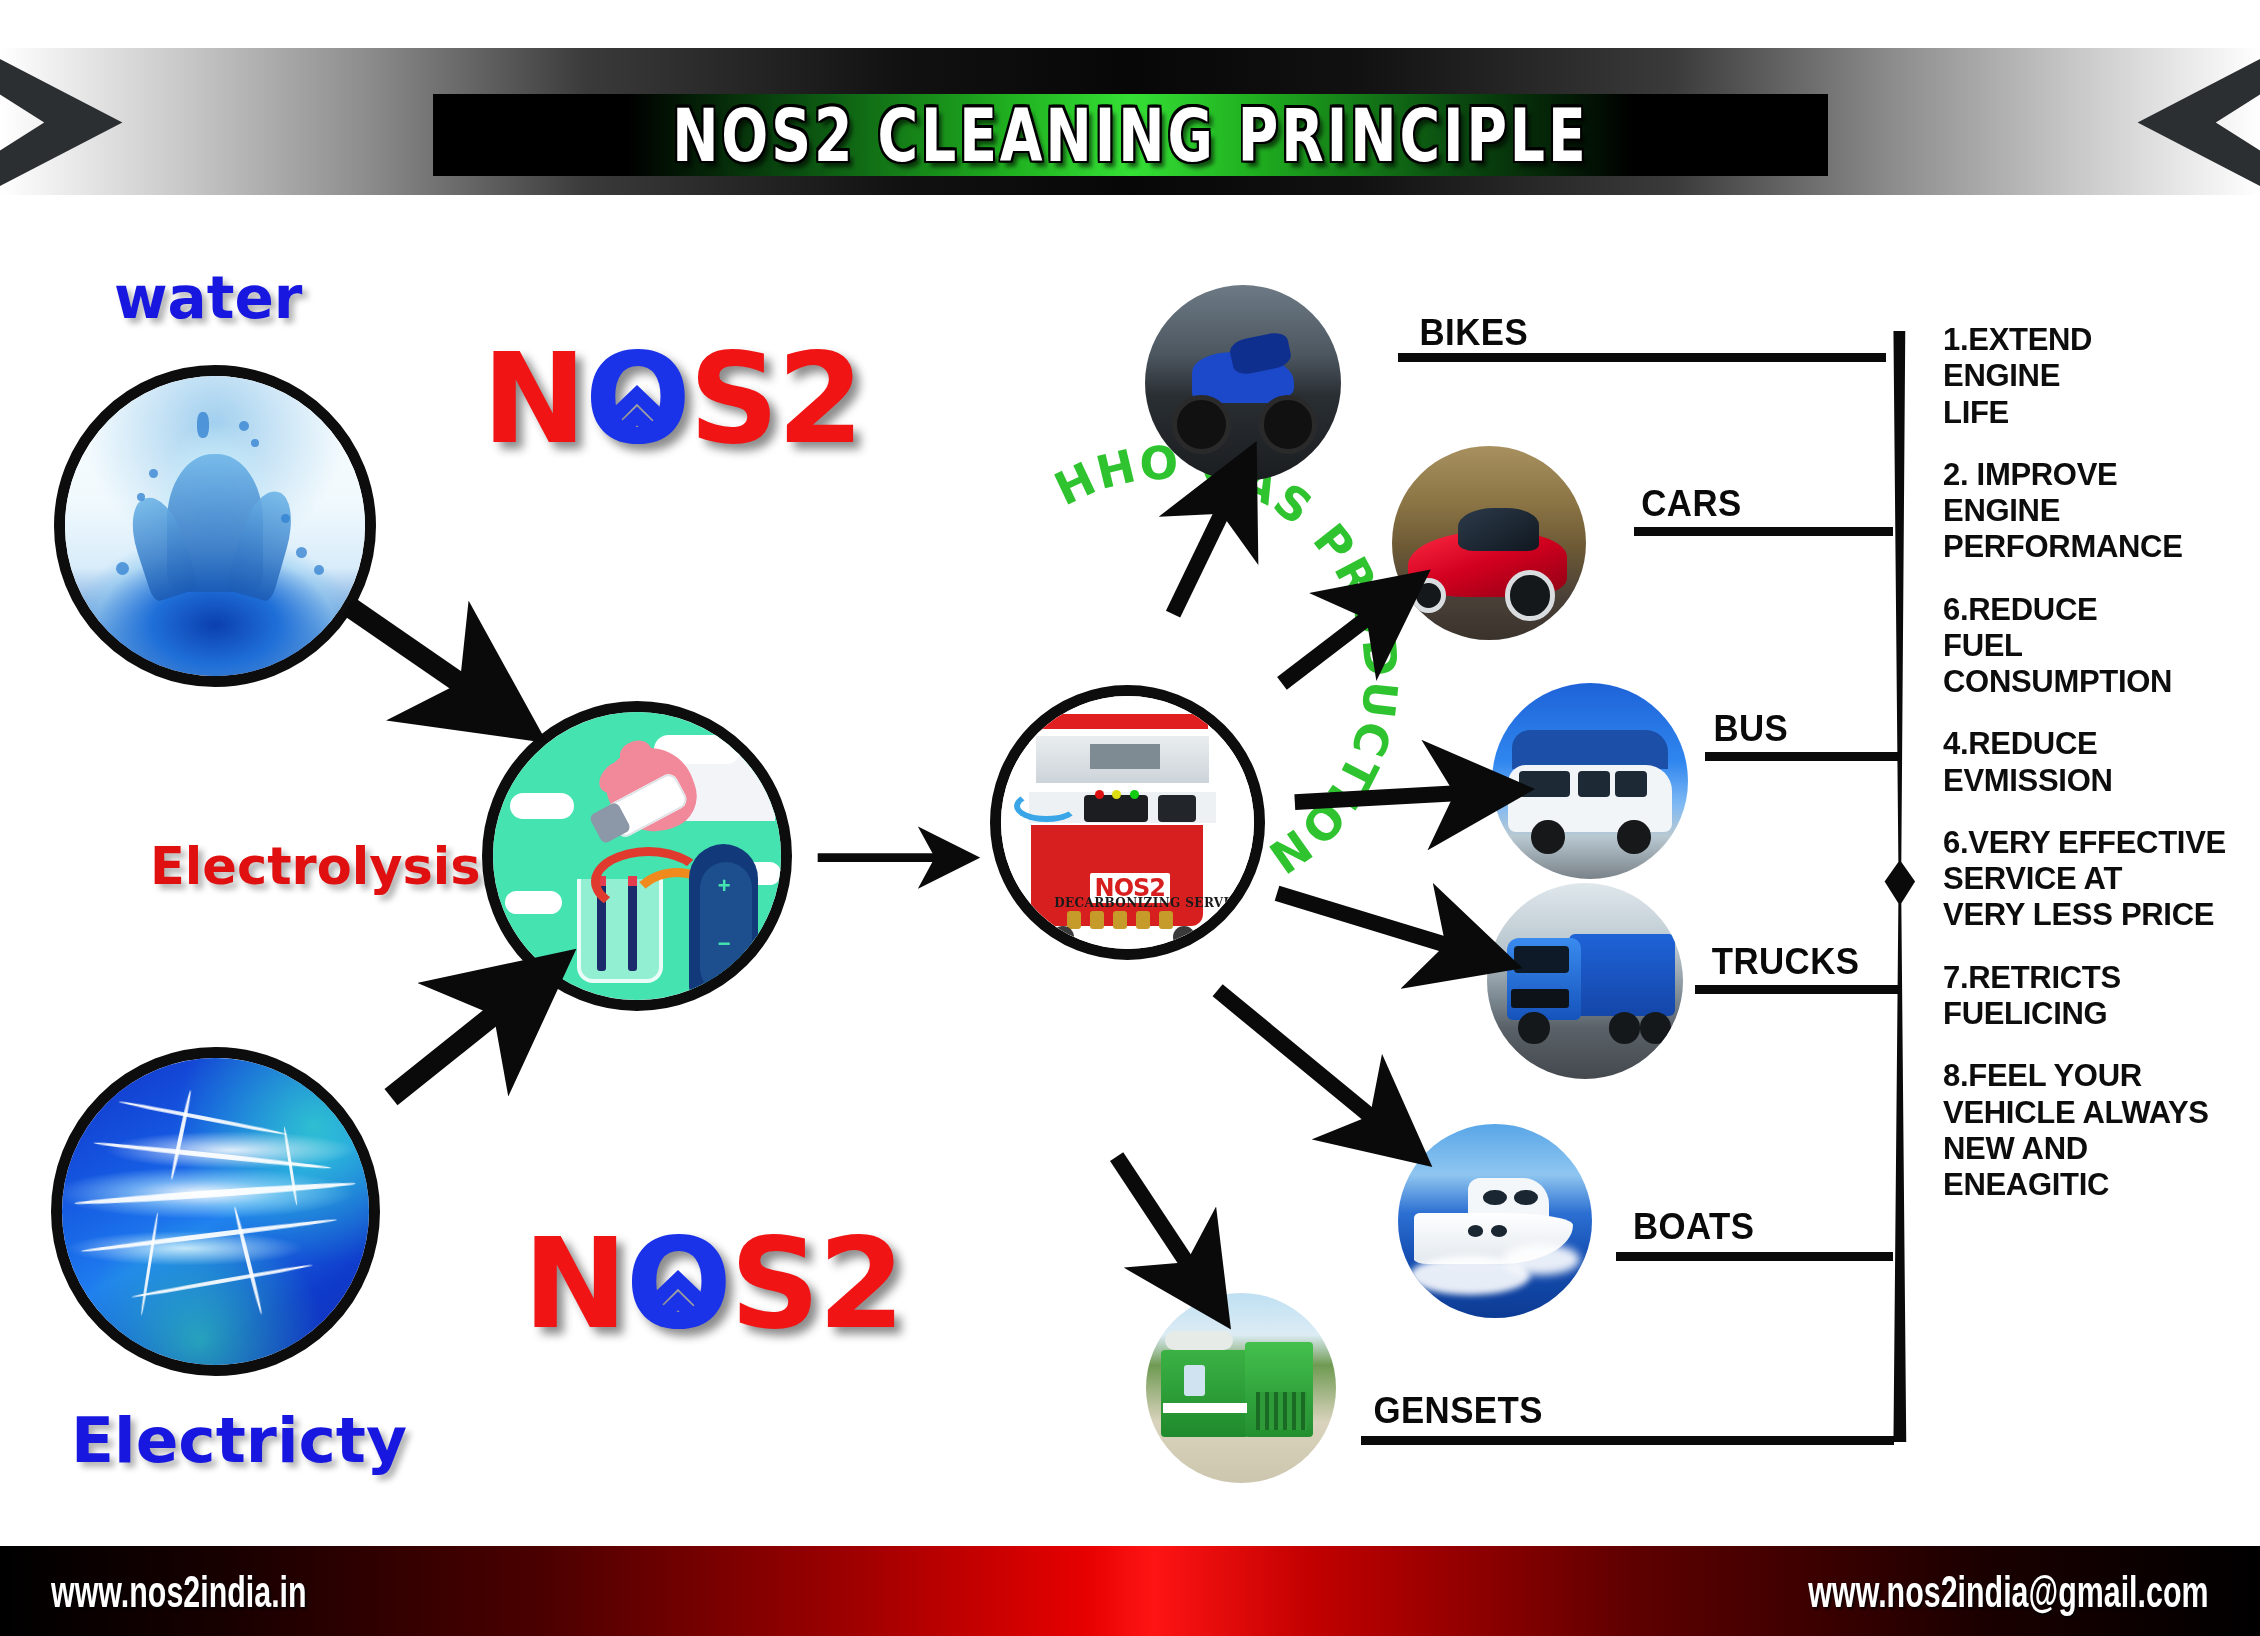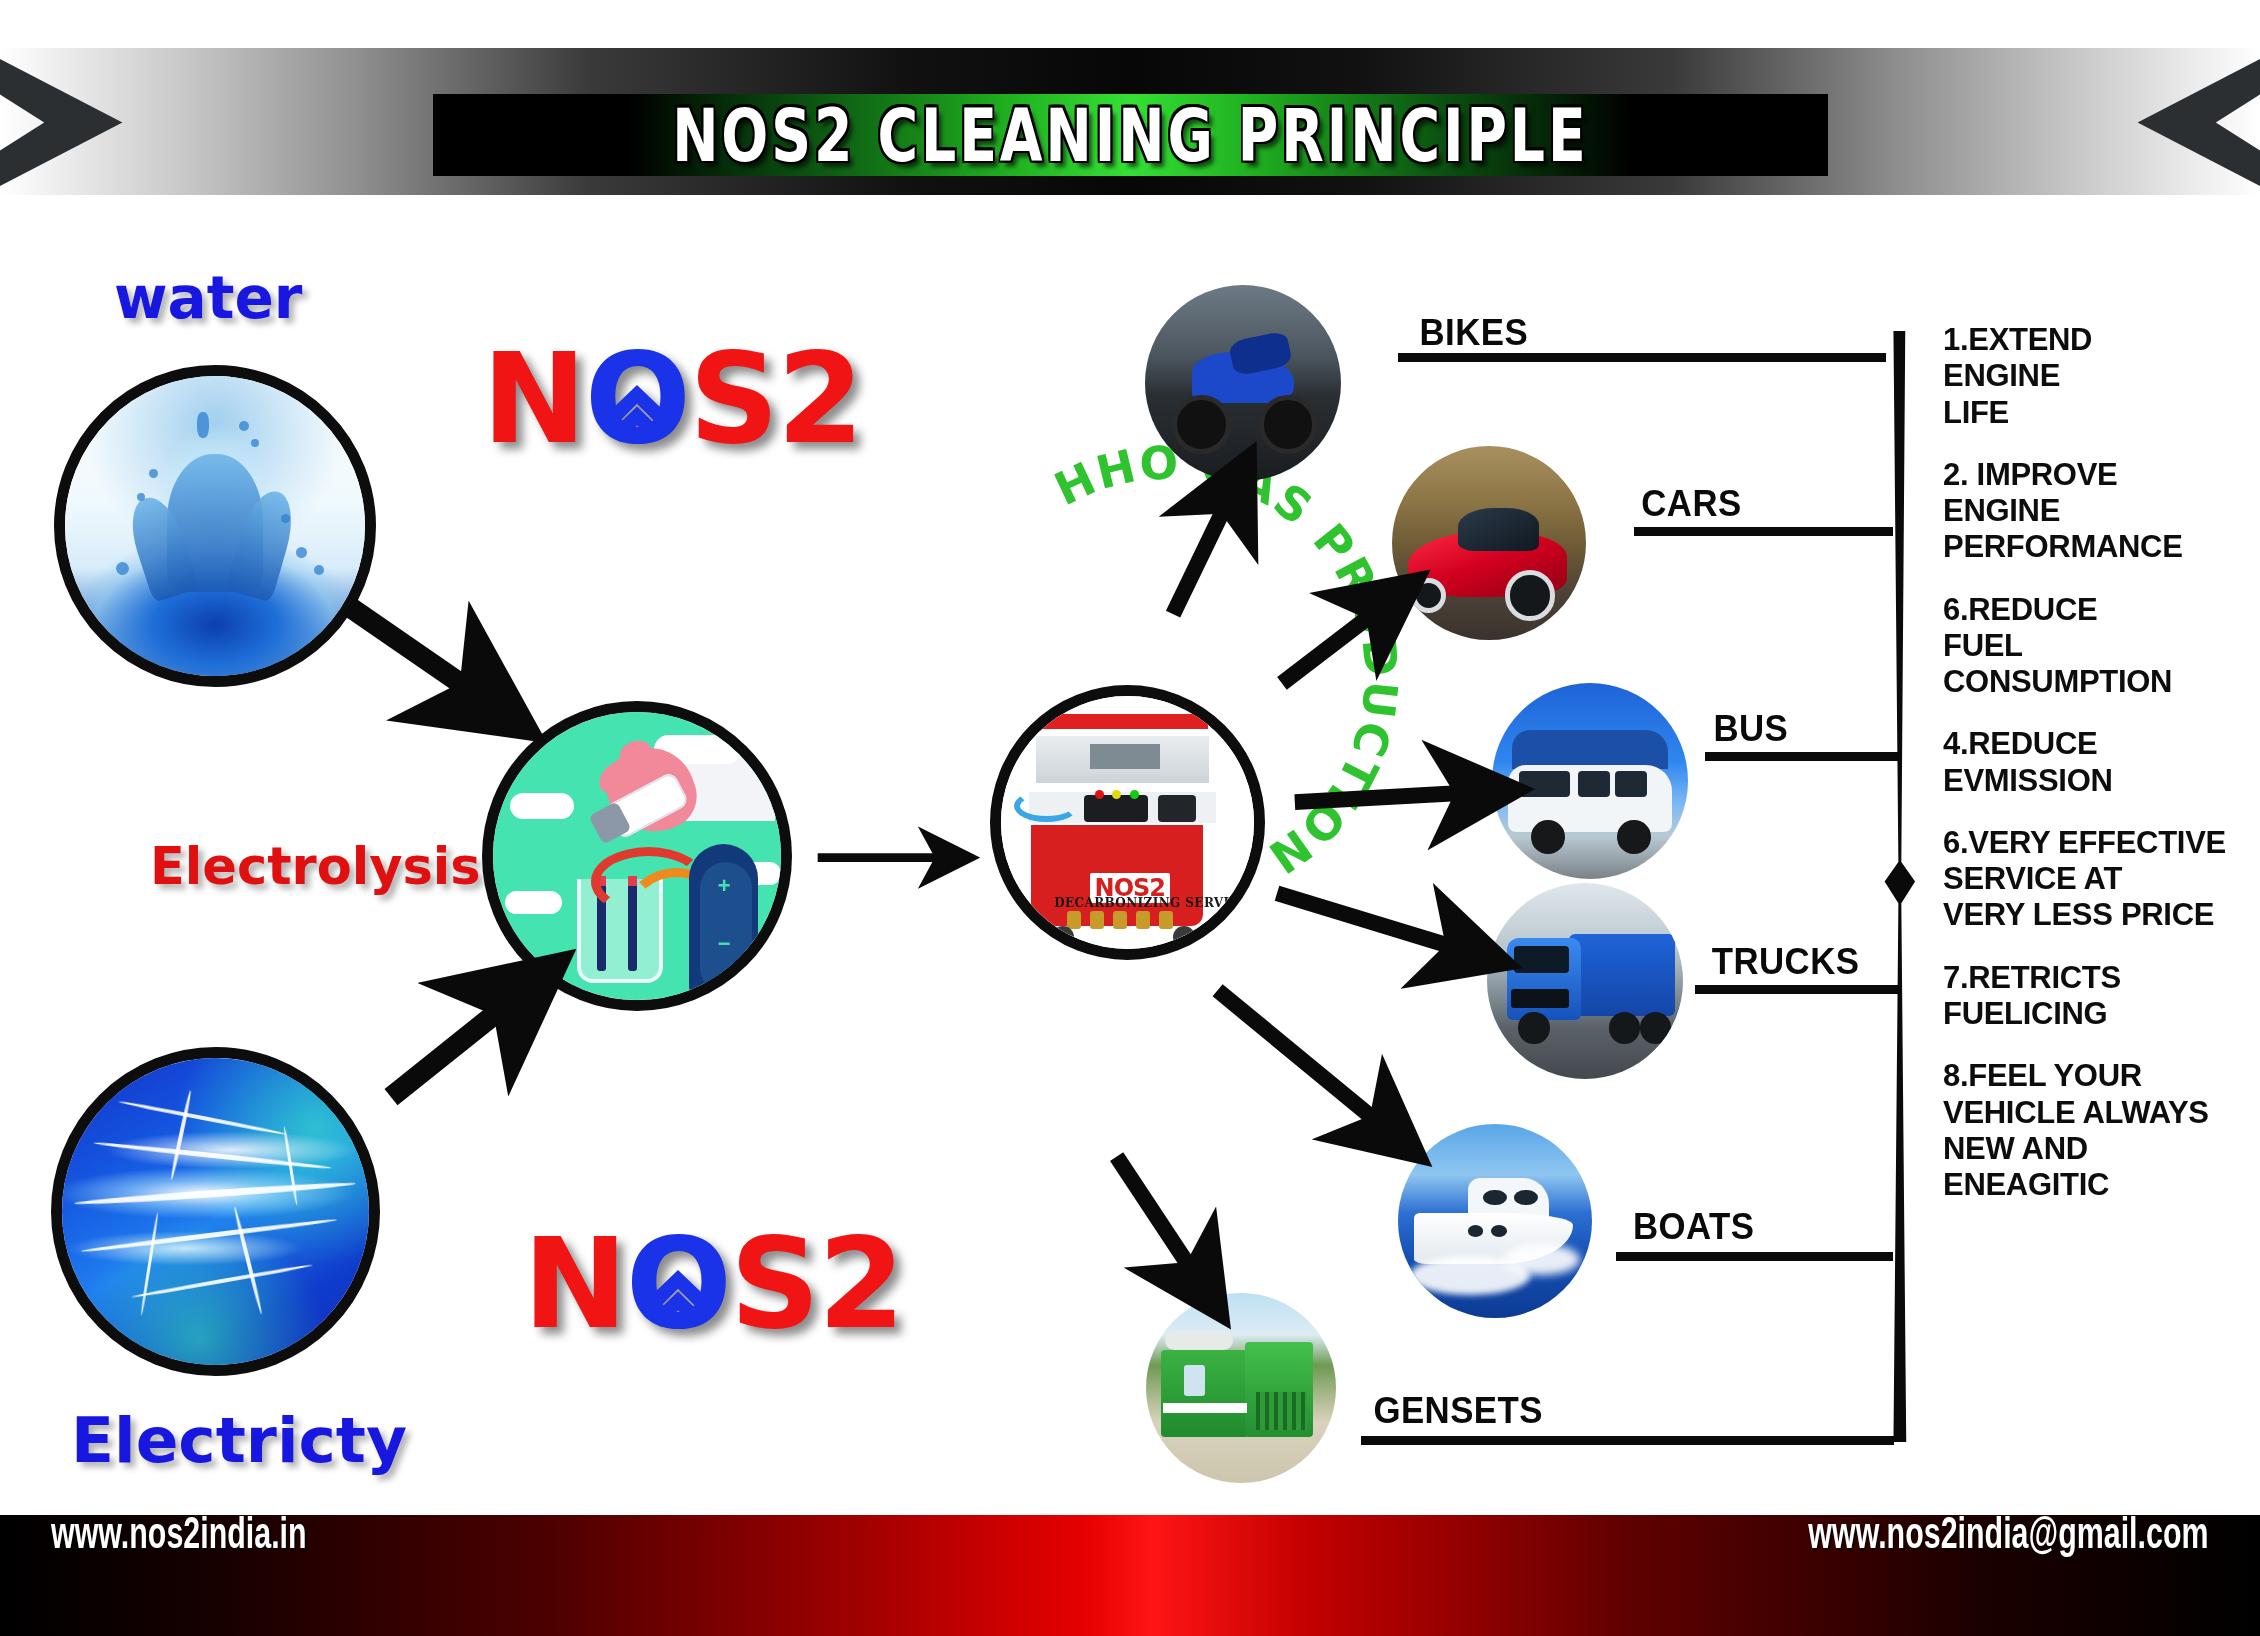--- a/index.html
+++ b/index.html
@@ -37,25 +37,25 @@
     font-family:"DejaVu Sans", sans-serif;
     transform:scaleY(1.28) scaleX(0.97);
     text-shadow: 2px 0 0 #000, -2px 0 0 #000, 0 2px 0 #000, 0 -2px 0 #000,
                  2px 2px 0 #000, -2px -2px 0 #000, 2px -2px 0 #000, -2px 2px 0 #000,
                  5px 5px 4px rgba(0,0,0,.6);
     white-space:nowrap;
   }
 
   
   .footer-band {
-    position:absolute; left:0; bottom:0; width:2260px; height:122px;
+    position:absolute; left:0; bottom:0; width:2260px; height:91px;
     background:linear-gradient(90deg,
       #000 0%, #180000 10%, #4b0000 24%, #a00000 38%,
       #e60000 48%, #ff1414 51%, #c20000 58%, #600000 72%, #1a0000 88%, #000 100%);
-    display:flex; justify-content:space-between;
+    display:flex; align-items:center; justify-content:space-between;
     padding:0 51px;
   }
   .footer-text {
     color:#ffffff; font-size:40px; font-weight:bold;
     font-family:"Liberation Sans Narrow","Liberation Sans",sans-serif;
     transform:scaleX(.76) scaleY(1.12); transform-origin:left center;
     letter-spacing:0px; white-space:nowrap;
     text-shadow:2px 2px 3px rgba(0,0,0,.8);
   }
   .footer-text.right { transform-origin:right center; }

